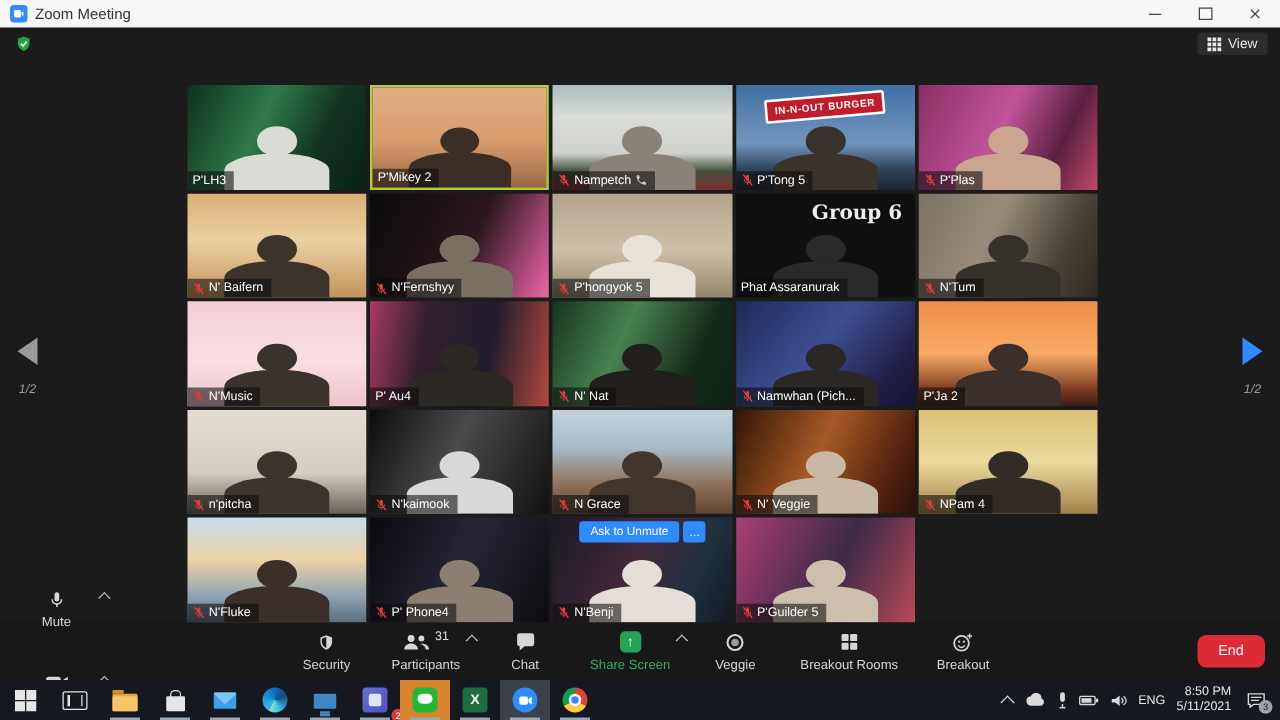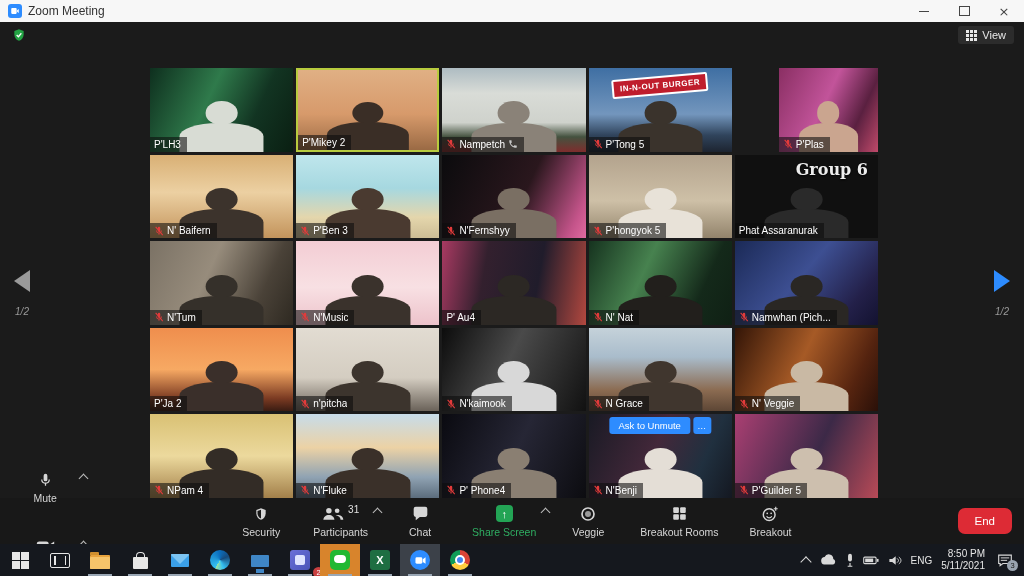--- a/index.html
+++ b/index.html
@@ -198,21 +198,21 @@
           <span class="icn">
             <svg viewBox="0 0 24 24" width="10" height="10">
               <path fill="#e23b3b" d="M12 14a3 3 0 0 0 3-3V5a3 3 0 0 0-6 0v6a3 3 0 0 0 3 3z"></path>
               <path fill="#e23b3b" d="M17 11a5 5 0 0 1-10 0H5a7 7 0 0 0 6 6.92V21h2v-3.08A7 7 0 0 0 19 11h-2z"></path>
               <line x1="4" y1="2" x2="21" y2="22" stroke="#e23b3b" stroke-width="2.6"></line>
             </svg>
           </span>
           <span class="pname">P'Tong 5</span>
         </div>
       </div>
-      <div class="tile" style="background: linear-gradient(115deg, rgb(138, 47, 99), rgb(194, 84, 154) 45%, rgb(90, 32, 64) 75%, rgb(192, 74, 106)); margin-left: 44px;">
+      <div class="tile" style="background: linear-gradient(115deg, rgb(138, 47, 99), rgb(194, 84, 154) 45%, rgb(90, 32, 64) 75%, rgb(192, 74, 106));">
         <div class="sil" style="--p: #caa58f;"></div>
         <div class="nameplate">
           <span class="icn">
             <svg viewBox="0 0 24 24" width="10" height="10">
               <path fill="#e23b3b" d="M12 14a3 3 0 0 0 3-3V5a3 3 0 0 0-6 0v6a3 3 0 0 0 3 3z"></path>
               <path fill="#e23b3b" d="M17 11a5 5 0 0 1-10 0H5a7 7 0 0 0 6 6.92V21h2v-3.08A7 7 0 0 0 19 11h-2z"></path>
               <line x1="4" y1="2" x2="21" y2="22" stroke="#e23b3b" stroke-width="2.6"></line>
             </svg>
           </span>
           <span class="pname">P'Plas</span>
@@ -222,33 +222,20 @@
         <div class="sil" style="--p: #3c332c;"></div>
         <div class="nameplate">
           <span class="icn">
             <svg viewBox="0 0 24 24" width="10" height="10">
               <path fill="#e23b3b" d="M12 14a3 3 0 0 0 3-3V5a3 3 0 0 0-6 0v6a3 3 0 0 0 3 3z"></path>
               <path fill="#e23b3b" d="M17 11a5 5 0 0 1-10 0H5a7 7 0 0 0 6 6.92V21h2v-3.08A7 7 0 0 0 19 11h-2z"></path>
               <line x1="4" y1="2" x2="21" y2="22" stroke="#e23b3b" stroke-width="2.6"></line>
             </svg>
           </span>
           <span class="pname">N' Baifern</span>
-        </div>
-      </div>
-      <div class="tile" style="background: linear-gradient(rgb(191, 230, 236), rgb(166, 216, 224) 40%, rgb(228, 214, 172) 75%, rgb(205, 189, 149));">
-        <div class="sil" style="--p: #4a3a30;"></div>
-        <div class="nameplate">
-          <span class="icn">
-            <svg viewBox="0 0 24 24" width="10" height="10">
-              <path fill="#e23b3b" d="M12 14a3 3 0 0 0 3-3V5a3 3 0 0 0-6 0v6a3 3 0 0 0 3 3z"></path>
-              <path fill="#e23b3b" d="M17 11a5 5 0 0 1-10 0H5a7 7 0 0 0 6 6.92V21h2v-3.08A7 7 0 0 0 19 11h-2z"></path>
-              <line x1="4" y1="2" x2="21" y2="22" stroke="#e23b3b" stroke-width="2.6"></line>
-            </svg>
-          </span>
-          <span class="pname">P'Ben 3</span>
         </div>
       </div>
       <div class="tile" style="background: linear-gradient(115deg, rgb(11, 11, 13), rgb(42, 23, 29) 55%, rgb(196, 84, 138) 90%, rgb(224, 106, 160));">
         <div class="sil" style="--p: #7a6f63;"></div>
         <div class="nameplate">
           <span class="icn">
             <svg viewBox="0 0 24 24" width="10" height="10">
               <path fill="#e23b3b" d="M12 14a3 3 0 0 0 3-3V5a3 3 0 0 0-6 0v6a3 3 0 0 0 3 3z"></path>
               <path fill="#e23b3b" d="M17 11a5 5 0 0 1-10 0H5a7 7 0 0 0 6 6.92V21h2v-3.08A7 7 0 0 0 19 11h-2z"></path>
               <line x1="4" y1="2" x2="21" y2="22" stroke="#e23b3b" stroke-width="2.6"></line>

